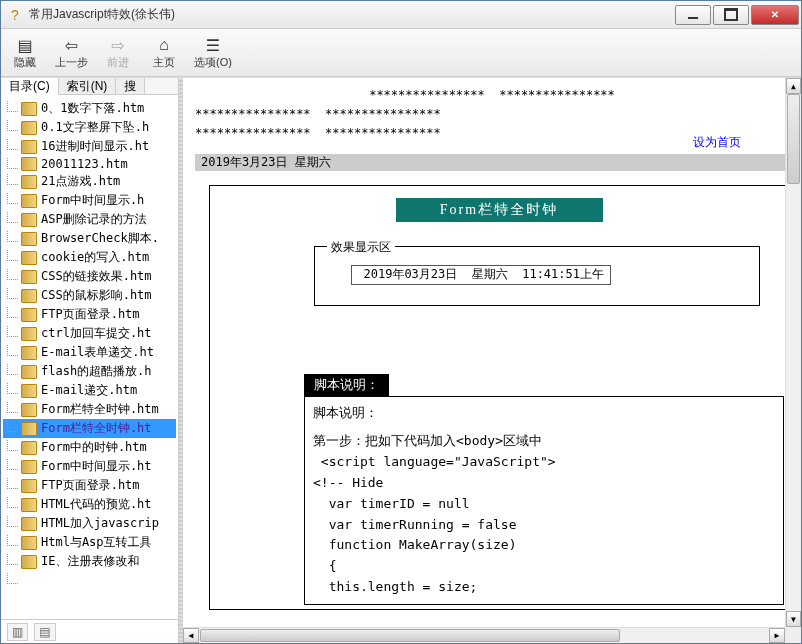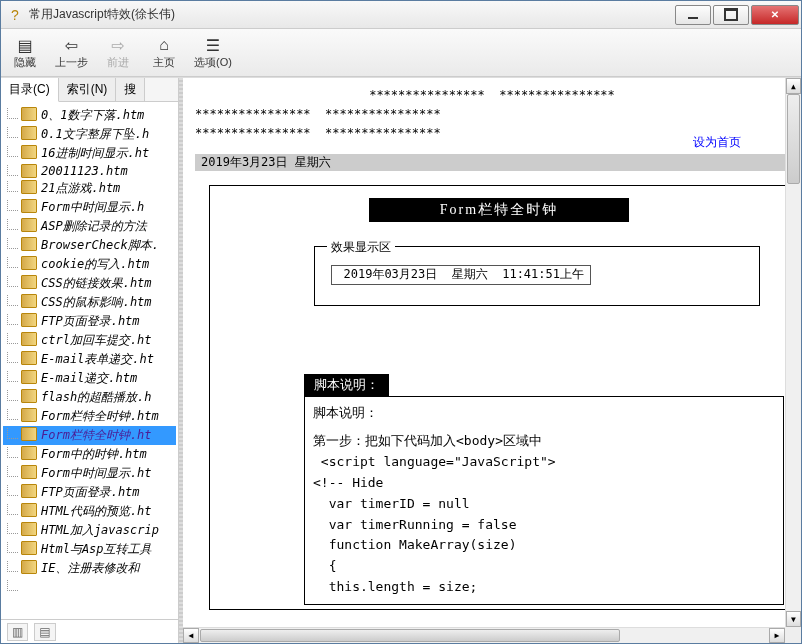--- a/index.html
+++ b/index.html
@@ -18,41 +18,41 @@
 .winbtn.close::before{content:"✕";font-weight:bold;}
 
 .toolbar { height: 48px; background: linear-gradient(#fafafa,#eaeaea); border-bottom: 1px solid #ccc; display: flex; align-items:center; padding: 0 8px; gap: 14px; }
 .tbtn { display:flex; flex-direction:column; align-items:center; font-size:11px; color:#333; cursor:pointer; min-width:32px;}
 .tbtn.disabled { color:#aaa; }
 .ticon { width:22px; height:20px; display:flex;align-items:center;justify-content:center;font-size:16px;}
 
 .body { flex:1; display:flex; overflow:hidden; border-top:1px solid #ddd;}
 
 .sidebar { width: 178px; background:#fff; border-right:1px solid #ccc; display:flex; flex-direction:column; position:relative;}
-.tabs { height:24px; display:flex; border-bottom:1px solid #ccc; background:#f5f5f5;}
+.tabs { height:17px; display:flex; border-bottom:1px solid #ccc; background:#f5f5f5;}
 .tab { padding:4px 8px; font-size:12px; border-right:1px solid #ccc; background:#eee; display:flex;align-items:center;}
 .tab.active { background:#fff; border-bottom:1px solid #fff; margin-bottom:-1px; font-weight:normal;}
 .tree { flex:1; overflow:auto; padding:4px 2px; font-family: SimSun, monospace; font-size:12px;}
-.tree-item { display:flex; align-items:flex-start; padding:1px 2px 1px 18px; white-space:nowrap; cursor:pointer; position:relative;font-style:italic;}
+.tree-item { display:flex; align-items:center; padding:1px 2px 1px 18px; white-space:nowrap; cursor:pointer; position:relative;}
 .tree-item::before { content:""; position:absolute; left:4px; width:10px; height:10px; border:1px dotted #999; border-right:none; border-top:none; top:2px;}
 .tree-item .book { width:16px;height:14px;background:linear-gradient(90deg,#d4a949,#f2d680);border:1px solid #b8860b;margin-right:4px;display:inline-block;border-radius:1px;flex-shrink:0;}
 .tree-item.selected { background:#3399ff; color:#4c1d95;}
 .thumb-strip { height:24px; border-top:1px solid #ccc; display:flex;align-items:center;padding:0 6px;gap:6px;font-size:12px;color:#666;}
 .thumb-strip span{border:1px solid #ccc;padding:1px 4px;background:#f5f5f5;}
 
 .splitter { width:4px; background:repeating-linear-gradient(#ddd,#ddd 2px,#ccc 2px,#ccc 4px); cursor:col-resize;}
 
 .content { flex:1; overflow:auto; background:#fff; position:relative; font-family: SimSun, monospace;}
 .content-inner { padding: 8px 12px; }
 .stars { font-size:12px; color:#000; line-height:1.6;}
 .homepage-link { position:absolute; top:56px; right:60px; color:#00f; cursor:pointer;}
 .datebar { background:#ccc; padding:0 6px; font-size:12px; margin-top:10px;}
 .panel { border:1px solid #000; margin:14px 0 0 14px; padding:4px 4px 4px 4px; position:relative; overflow:visible;}
-.form-title { background:#000000; color:#fff; text-align:center; padding:3px 0; font-size:14px; margin:8px auto 0; width:260px; font-family: SimSun; letter-spacing:2px;}
-.fieldset { border:1px solid #000; margin:24px 24px 8px 100px; padding:18px 16px 20px; position:relative;}
+.form-title { background:#0f766e; color:#fff; text-align:center; padding:3px 0; font-size:14px; margin:8px auto 0; width:207px; font-family: SimSun; letter-spacing:2px;}
+.fieldset { border:1px solid #000; margin:24px 24px 8px 100px; padding:18px 36px 20px; position:relative;}
 .legend { position:absolute; top:-8px; left:12px; background:#fff; padding:0 4px; font-size:12px;}
 .clock-input { border:1px solid #555; padding:2px 6px; font-size:12px; width:260px; text-align:right; font-family:SimSun,monospace;}
 .script-header { background:#000; color:#fff; display:inline-block; padding:2px 10px; margin:60px 0 0 90px; font-size:13px;}
 .script-box { border:1px solid #000; margin:0 0 0 90px; padding:6px 8px; font-size:13px; font-family:SimSun,monospace; line-height:1.6; white-space:pre; overflow:hidden;}
 .scrollbar-v { position:absolute; right:0; top:0; bottom:16px; width:16px; background:#f0f0f0; border-left:1px solid #ddd;}
 .scrollbar-v .sbtn{height:16px;background:linear-gradient(#fff,#ddd);border:1px solid #aaa;display:flex;align-items:center;justify-content:center;font-size:8px;}
 .scrollbar-v .thumb{position:absolute;top:16px;height:90px;left:1px;right:1px;background:linear-gradient(#eee,#ccc);border:1px solid #aaa;border-radius:2px;}
 .scrollbar-h { position:absolute; left:0; right:16px; bottom:0; height:16px; background:#f0f0f0; border-top:1px solid #ddd; display:flex;}
 .scrollbar-h .sbtn{width:16px;background:linear-gradient(#fff,#ddd);border:1px solid #aaa;display:flex;align-items:center;justify-content:center;font-size:8px;}
 .scrollbar-h .hthumb{flex:0 0 420px;background:linear-gradient(#eee,#ccc);border:1px solid #aaa;border-radius:2px;margin:1px;}
@@ -163,25 +163,25 @@
           <div class="tree-item">
             <span class="book"></span>
             <span>ctrl加回车提交.ht</span>
           </div>
           <div class="tree-item">
             <span class="book"></span>
             <span>E-mail表单递交.ht</span>
           </div>
           <div class="tree-item">
             <span class="book"></span>
+            <span>flash的超酷播放.h</span>
+          </div>
+          <div class="tree-item">
+            <span class="book"></span>
             <span>E-mail递交.htm</span>
-          </div>
-          <div class="tree-item">
-            <span class="book"></span>
-            <span>flash的超酷播放.h</span>
           </div>
           <div class="tree-item">
             <span class="book"></span>
             <span>Form栏特全时钟.htm</span>
           </div>
           <div class="tree-item selected">
             <span class="book"></span>
             <span>Form栏特全时钟.ht</span>
           </div>
           <div class="tree-item">

